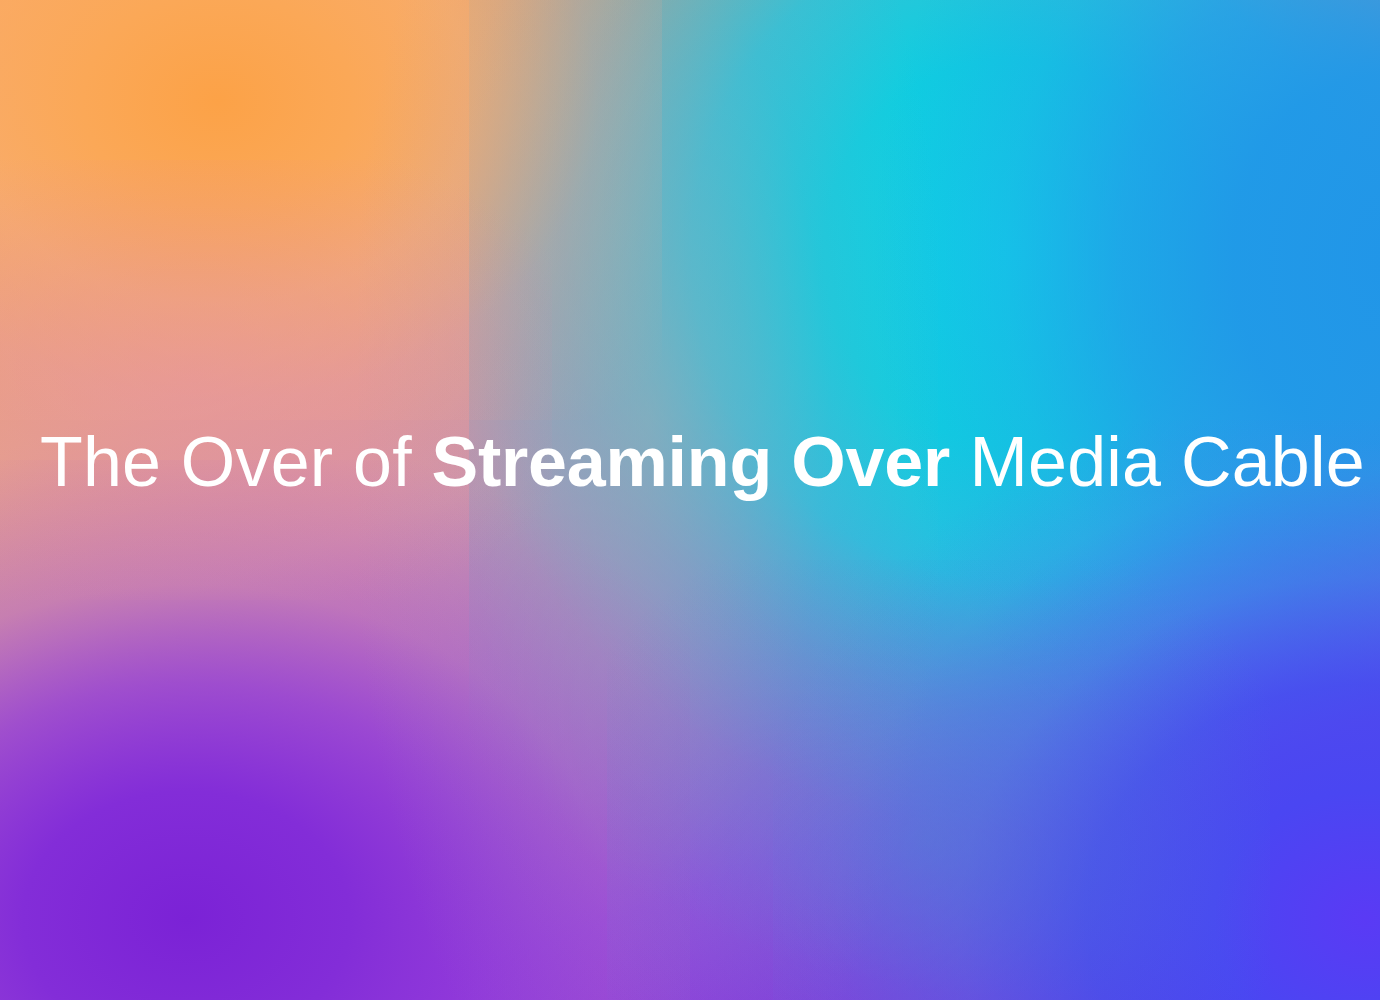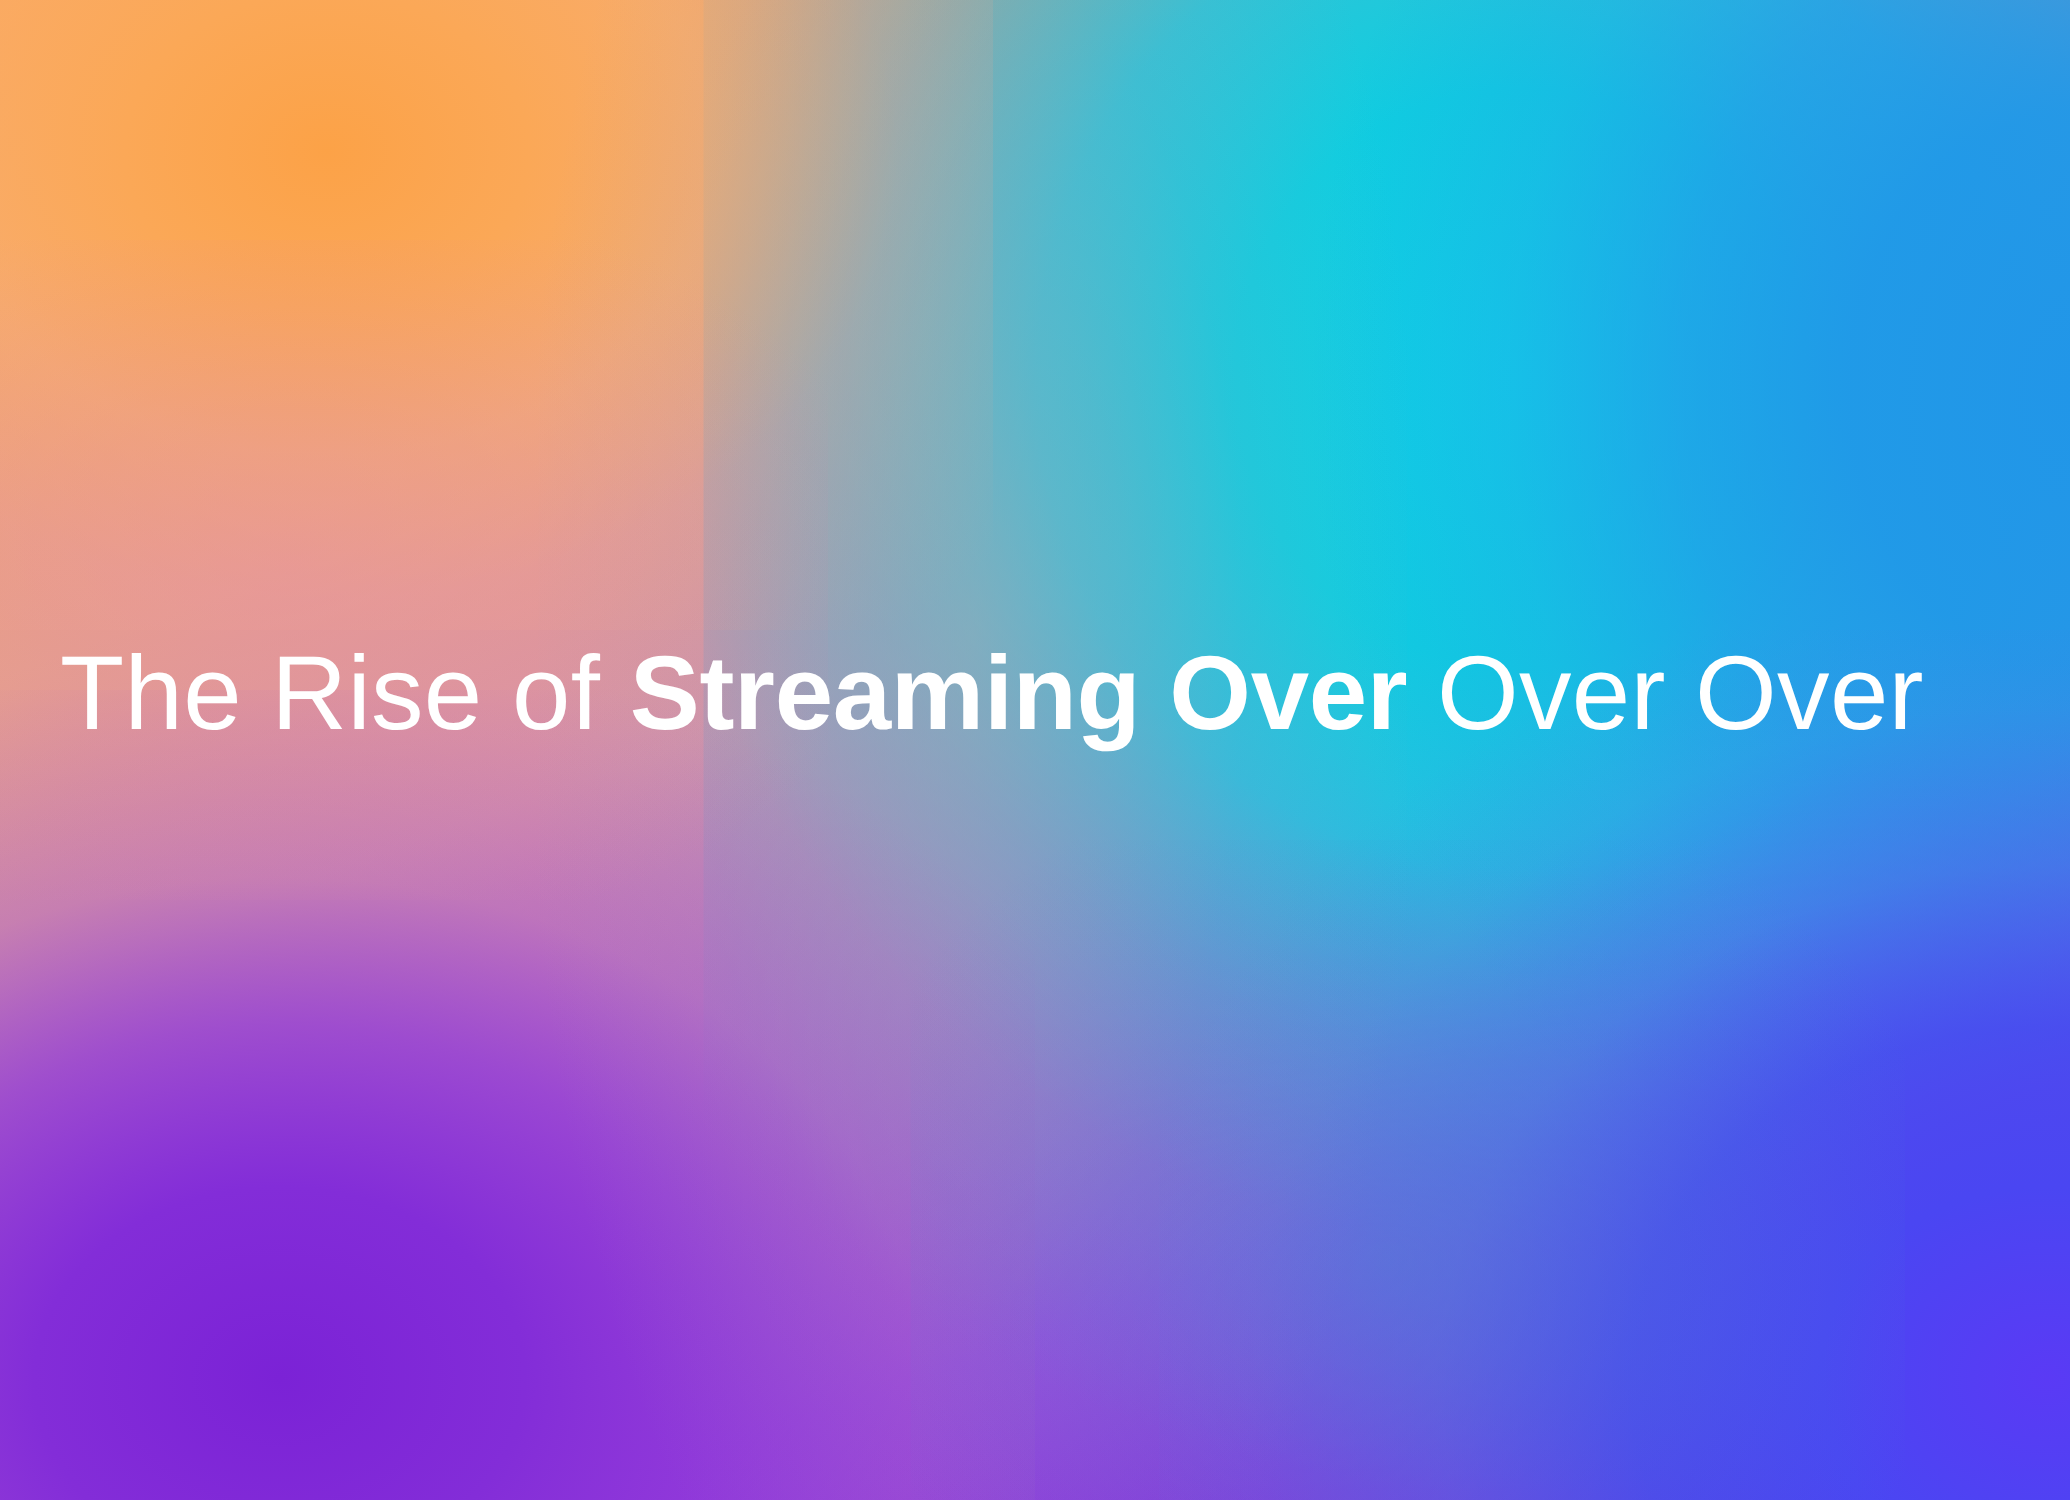--- a/index.html
+++ b/index.html
@@ -198,16 +198,16 @@
     <div class="blob b-blue"></div>
     <div class="blob b-violet"></div>
     <div class="blob b-purple"></div>
     <div class="blob b-orange"></div>
     <div class="blob b-seam"></div>
     <div class="blob b-pink"></div>
     <div class="blob b-teal"></div>
   </div>
 
   <div class="headline-wrap">
-    <h1 class="headline"><span class="light">The Rise of </span><span class="bold">Streaming Over</span><span class="light"> Over Over</span></h1>
+    <h1 class="headline"><span class="light">The Over of </span><span class="bold">Streaming Over</span><span class="light"> Media Cable</span></h1>
   </div>
 
 </div>
 
 </body></html>

